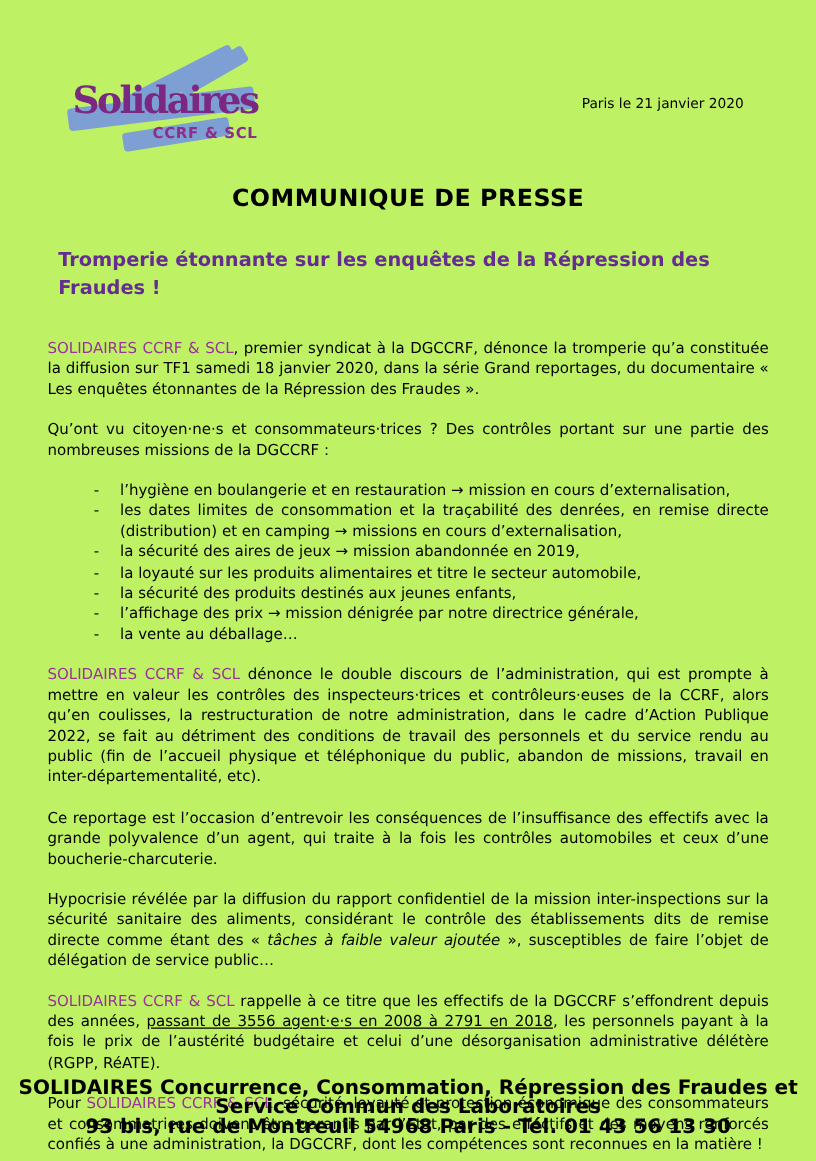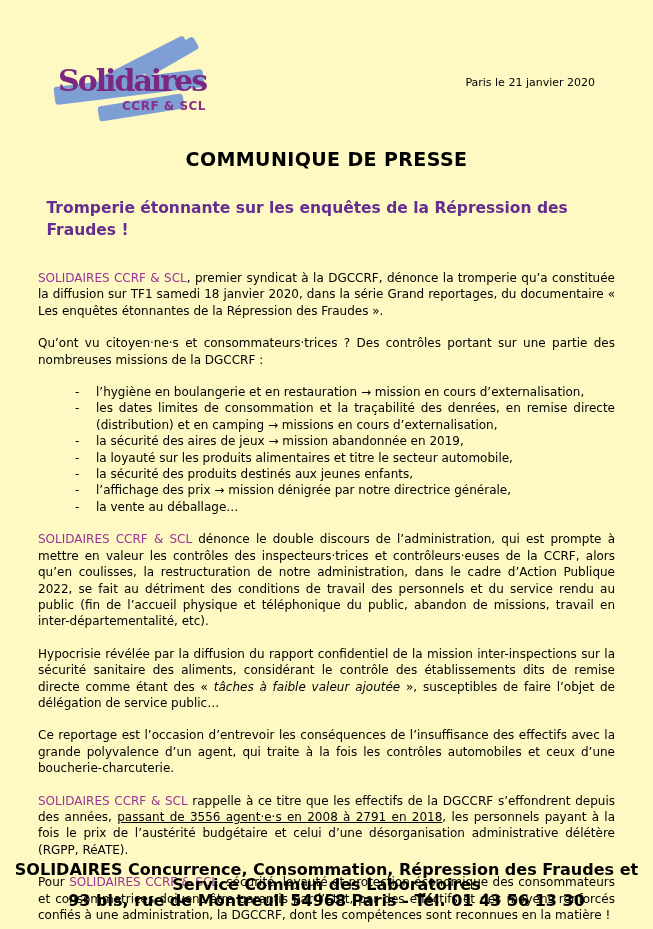--- a/index.html
+++ b/index.html
@@ -1,17 +1,17 @@
 <!DOCTYPE html>
 <html><head>
 <meta charset="utf-8">
 <style>
   html,body{margin:0;padding:0;background:#ffffff;}
   .page{
-    position:relative;width:653px;height:929px;background:#fef9c3;
+    position:relative;width:653px;height:929px;background:#bef264;
     font-family:"DejaVu Sans", sans-serif;color:#000;overflow:hidden;
   }
   
   .header{position:relative;height:132px;}
   .dateline{position:absolute;top:76px;right:58px;font-size:11px;}
   .logo{position:absolute;top:42px;left:52px;width:160px;height:80px;}
   .logo .stroke{position:absolute;background:#7d9fd4;border-radius:3px;}
   .logo .s1{width:96px;height:17px;top:14px;left:44px;transform:rotate(-27deg);}
   .logo .s2{width:60px;height:14px;top:8px;left:88px;transform:rotate(-30deg);}
   .logo .s3{width:150px;height:18px;top:36px;left:2px;transform:rotate(-7deg);}
@@ -98,22 +98,22 @@
         <div class="bitem">
           <span class="marker">-</span>
           <span class="btext"><span>l’affichage des prix → mission dénigrée par notre directrice générale,</span></span>
         </div>
         <div class="bitem">
           <span class="marker">-</span>
           <span class="btext"><span>la vente au déballage…</span></span>
         </div>
       </div>
       <div class="para"><span class="seg-org">SOLIDAIRES CCRF &amp; SCL</span><span> dénonce le double discours de l’administration, qui est prompte à mettre en valeur les contrôles des inspecteurs·trices et contrôleurs·euses de la CCRF, alors qu’en coulisses, la restructuration de notre administration, dans le cadre d’Action Publique 2022, se fait au détriment des conditions de travail des personnels et du service rendu au public (fin de l’accueil physique et téléphonique du public, abandon de missions, travail en inter-départementalité, etc).</span></div>
+      <div class="para"><span>Ce reportage est l’occasion d’entrevoir les conséquences de l’insuffisance des effectifs avec la grande polyvalence d’un agent, qui traite à la fois les contrôles automobiles et ceux d’une boucherie-charcuterie.</span></div>
       <div class="para"><span>Hypocrisie révélée par la diffusion du rapport confidentiel de la mission inter-inspections sur la sécurité sanitaire des aliments, considérant le contrôle des établissements dits de remise directe comme étant des « </span><span class="seg-italic">tâches à faible valeur ajoutée</span><span> », susceptibles de faire l’objet de délégation de service public…</span></div>
-      <div class="para"><span>Ce reportage est l’occasion d’entrevoir les conséquences de l’insuffisance des effectifs avec la grande polyvalence d’un agent, qui traite à la fois les contrôles automobiles et ceux d’une boucherie-charcuterie.</span></div>
       <div class="para"><span class="seg-org">SOLIDAIRES CCRF &amp; SCL</span><span> rappelle à ce titre que les effectifs de la DGCCRF s’effondrent depuis des années, </span><span class="seg-underline">passant de 3556 agent·e·s en 2008 à 2791 en 2018</span><span>, les personnels payant à la fois le prix de l’austérité budgétaire et celui d’une désorganisation administrative délétère (RGPP, RéATE).</span></div>
       <div class="para"><span>Pour </span><span class="seg-org">SOLIDAIRES CCRF &amp; SCL</span><span>, sécurité, loyauté et protection économique des consommateurs et consommatrices doivent être garantis par l’Etat, par des effectifs et des moyens renforcés confiés à une administration, la DGCCRF, dont les compétences sont reconnues en la matière !</span></div>
     </div>
 
   <div class="footer">
     <div>SOLIDAIRES Concurrence, Consommation, Répression des Fraudes et Service Commun des Laboratoires</div>
     <div>93 bis, rue de Montreuil 54968 Paris - Tél. 01 43 56 13 30</div>
   </div>
 
 </div>

